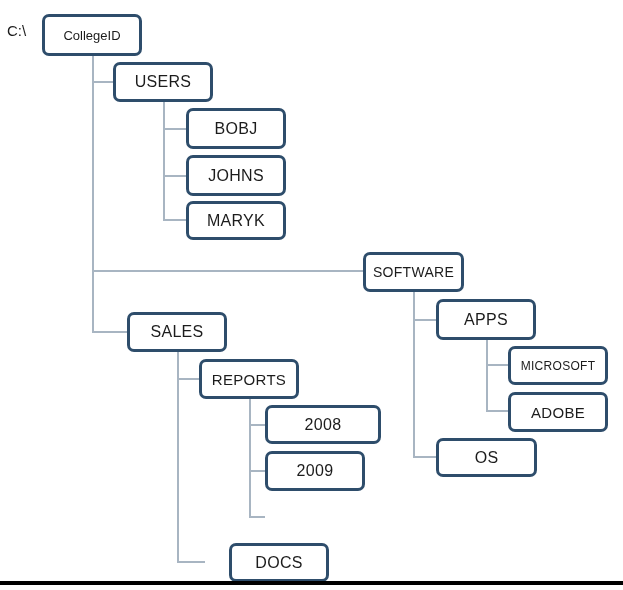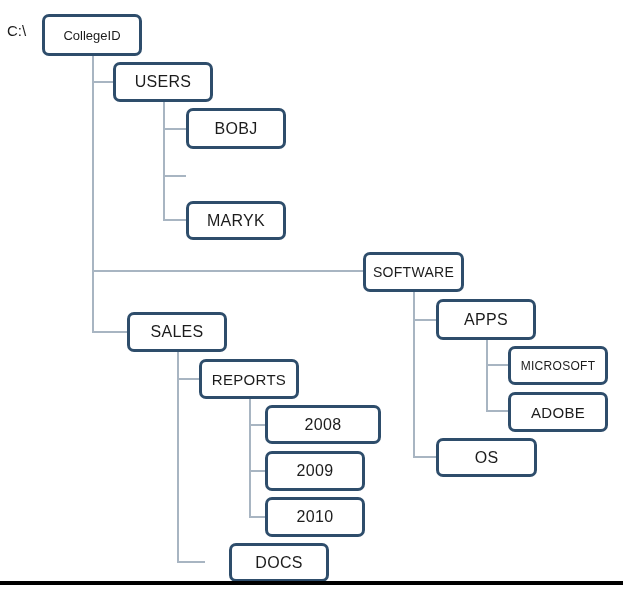--- a/index.html
+++ b/index.html
@@ -105,27 +105,27 @@
   <div class="hline" id="h-adobe"></div>
   <div class="hline" id="h-reports"></div>
   <div class="hline" id="h-2008"></div>
   <div class="hline" id="h-2009"></div>
   <div class="hline" id="h-2010"></div>
   <div class="hline" id="h-docs"></div>
 
   <div class="node" id="n-collegeid">CollegeID</div>
   <div class="node" id="n-users">USERS</div>
   <div class="node" id="n-bobj">BOBJ</div>
+  <div class="node" id="n-johns">JOHNS</div>
   <div class="node" id="n-maryk">MARYK</div>
   <div class="node" id="n-software">SOFTWARE</div>
   <div class="node" id="n-apps">APPS</div>
   <div class="node" id="n-microsoft">MICROSOFT</div>
   <div class="node" id="n-adobe">ADOBE</div>
   <div class="node" id="n-os">OS</div>
   <div class="node" id="n-sales">SALES</div>
   <div class="node" id="n-reports">REPORTS</div>
   <div class="node" id="n-2008">2008</div>
   <div class="node" id="n-2009">2009</div>
-  <div class="node" id="n-2010">2010</div>
   <div class="node" id="n-docs">DOCS</div>
 
   <div id="bottom-bar"></div>
 </div>
 
 </body></html>

